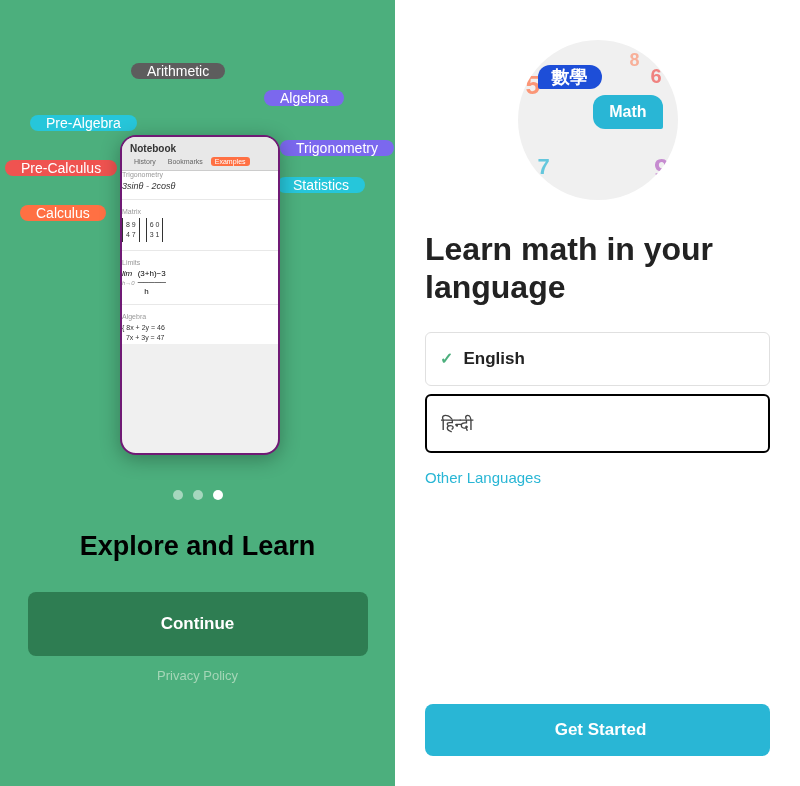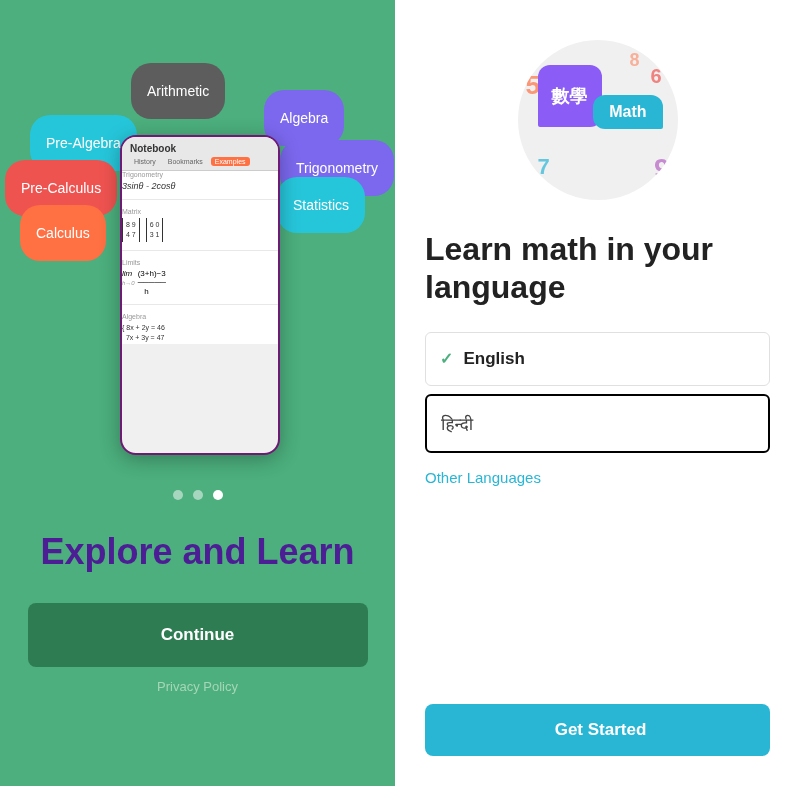--- a/index.html
+++ b/index.html
@@ -26,21 +26,21 @@
     .topic-bubbles {
       position: relative;
       width: 100%;
       height: 480px;
       flex-shrink: 0;
     }
 
     .bubble {
       position: absolute;
       border-radius: 20px;
-      padding: 20px 16px;
+      padding: 0 16px;
       font-size: 14px;
       font-weight: 500;
       color: white;
       white-space: nowrap;
     }
 
     .bubble-arithmetic { background: #5D5D5D; top: 63px; left: 131px; }
     .bubble-algebra { background: #7B68EE; top: 90px; left: 264px; }
     .bubble-pre-algebra { background: #26C6DA; top: 115px; left: 30px; }
     .bubble-trigonometry { background: #7B68EE; top: 140px; left: 280px; }
@@ -174,23 +174,23 @@
     .left-bottom {
       display: flex;
       flex-direction: column;
       align-items: center;
       padding: 20px 20px 10px;
       width: 100%;
       margin-top: 10px;
     }
 
     .explore-title {
-      font-size: 36px;
+      font-size: 27px;
       font-weight: 700;
-      color: #4c1d95;
+      color: #000000;
       text-align: center;
       line-height: 1.2;
       margin-bottom: 30px;
     }
 
     .continue-btn {
       width: 340px;
       height: 64px;
       background: #2E7D52;
       border: none;
@@ -243,25 +243,25 @@
       font-weight: 700;
       color: #e0e0e0;
       letter-spacing: -2px;
       overflow: hidden;
     }
 
     .speech-bubble-chinese {
       position: absolute;
       top: 25px;
       left: 20px;
-      background: #8b5cf6;
+      background: #1d4ed8;
       color: white;
       font-size: 18px;
       font-weight: 700;
-      padding: 19px 14px;
+      padding: 0 14px;
       border-radius: 12px;
       border-bottom-left-radius: 2px;
       z-index: 2;
     }
 
     .speech-bubble-math {
       position: absolute;
       top: 55px;
       right: 15px;
       background: #29B6D5;

